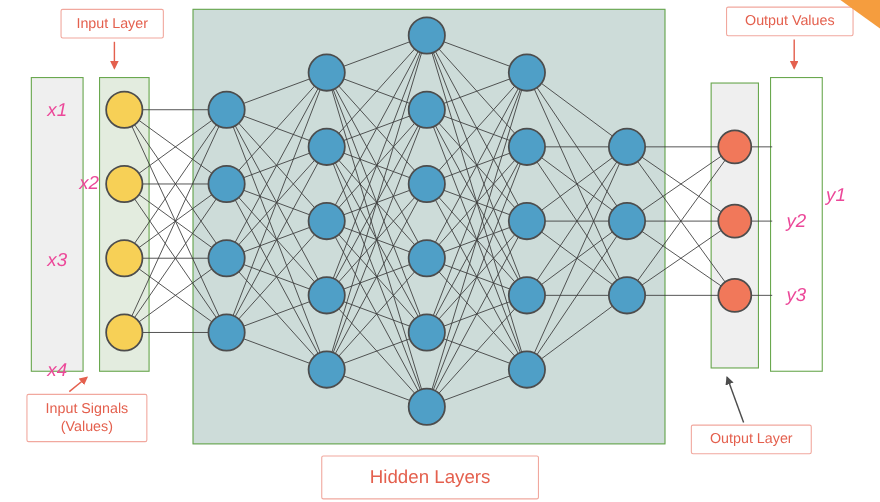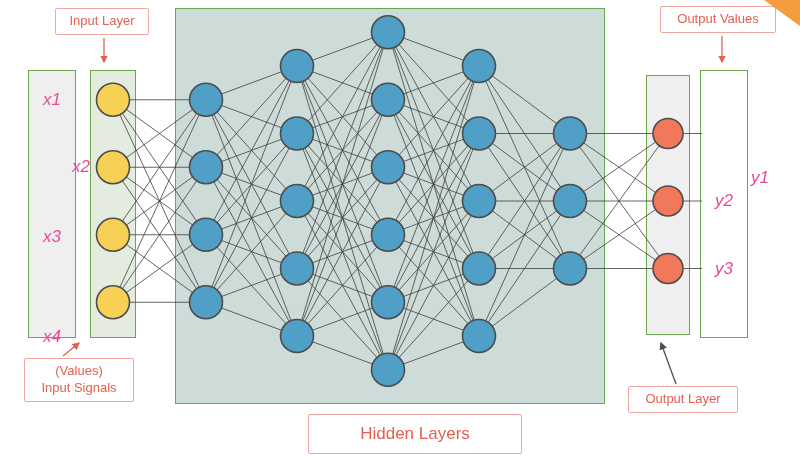--- a/index.html
+++ b/index.html
@@ -221,27 +221,27 @@
       <line class="arrow-salmon" x1="63" y1="356" x2="79" y2="343" marker-end="url(#ah-salmon)"></line>
       <line class="arrow-dark" x1="676" y1="384" x2="661" y2="343" marker-end="url(#ah-dark)"></line>
     </g>
   </svg>
 
   <div class="callout" id="callout-output-values" style="left:660px;top:6px;width:116px;">Output Values</div>
 
   <div class="callout" id="callout-input-layer" style="left:55px;top:8px;width:94px;">Input Layer</div>
 
   <div class="callout" id="callout-input-signals" style="left:24px;top:358px;width:110px;">
+    <div>Input Signals</div>
     <div>(Values)</div>
-    <div>Input Signals</div>
   </div>
 
   <div class="callout" id="callout-output-layer" style="left:628px;top:386px;width:110px;">Output Layer</div>
 
-  <div class="callout big" id="callout-hidden-layers" style="left:308px;top:414px;width:214px;">Hidden Layers</div>
+  <div class="callout big" id="callout-hidden-layers" style="left:292px;top:414px;width:198px;">Hidden Layers</div>
 
   <div class="corner"></div>
 <div class="io-label" style="left: 52px; top: 99.75px;">x1</div>
     <div class="io-label" style="left: 52px; top: 167.25px; margin-left: 29px;">x2</div>
     <div class="io-label" style="left: 52px; top: 237px;">x3</div>
     <div class="io-label" style="left: 52px; top: 302.25px; margin-top: 35px;">x4</div>
     <div class="io-label" style="left: 760px; top: 133.5px; margin-top: 44px;">y1</div>
     <div class="io-label" style="left: 724px; top: 201px; text-align: right;">y2</div>
     <div class="io-label" style="left: 724px; top: 268.5px;">y3</div>
   </div>

